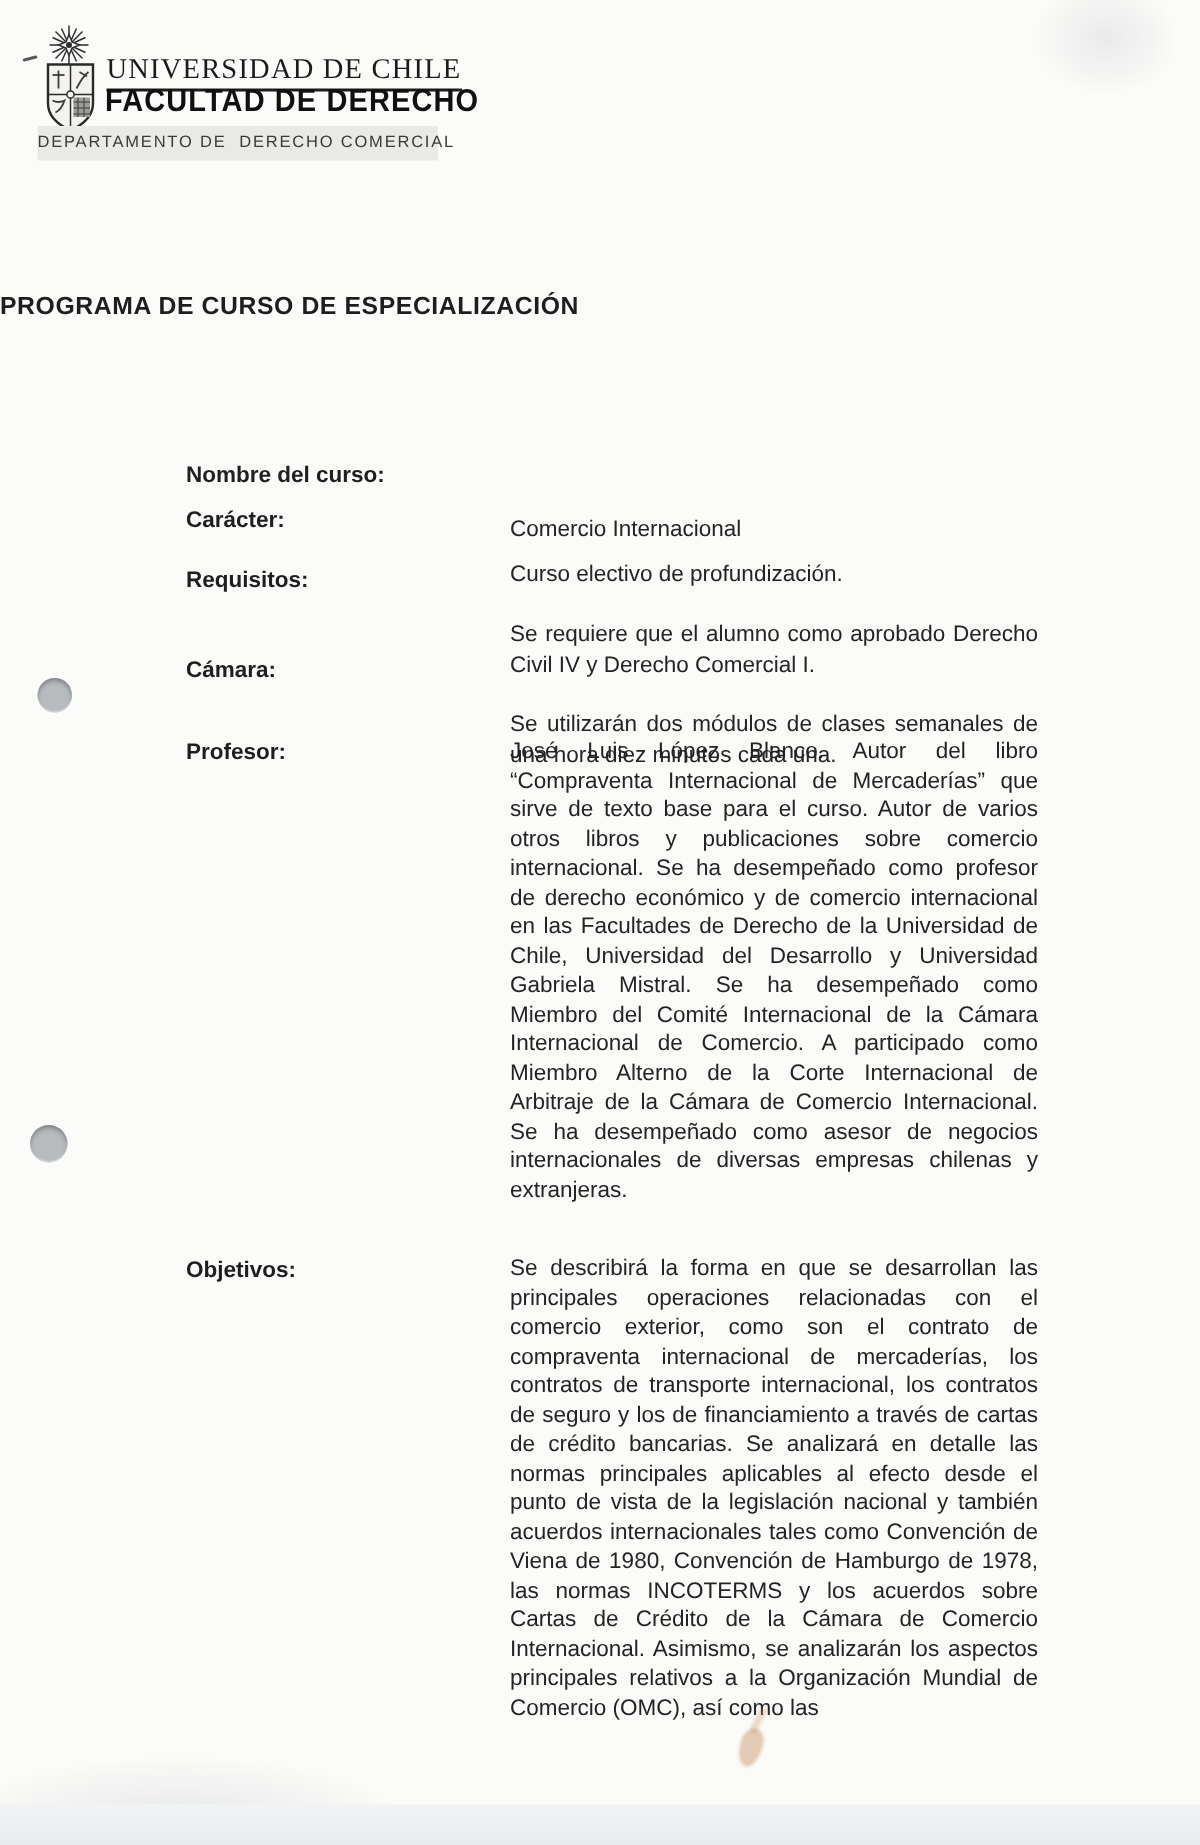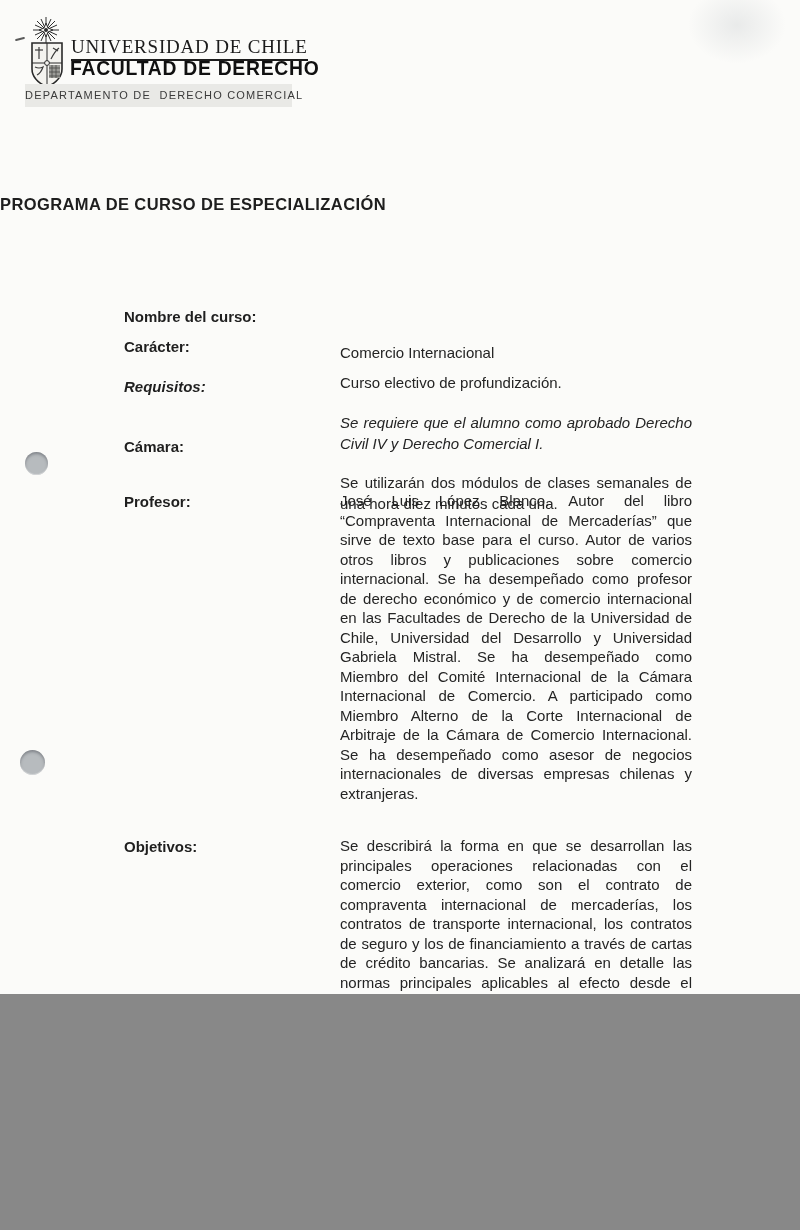--- a/index.html
+++ b/index.html
@@ -1,18 +1,18 @@
 <!DOCTYPE html>
 <html><head>
 <meta charset="utf-8">
 <style>
   html,body{margin:0;padding:0;background:#888;}
   .page{
     position:relative;
-    width:800px;height:994px;
+    width:800px;height:1230px;
     margin:0 auto;
     background:
       radial-gradient(ellipse 70px 55px at 737px 25px, rgba(150,158,165,0.18), rgba(150,158,165,0) 70%),
       radial-gradient(ellipse 200px 60px at 120px 1215px, rgba(190,196,200,0.35), rgba(190,196,200,0) 75%),
       linear-gradient(#fbfbf9,#fbfbf9);
     overflow:hidden;
     font-family:"Liberation Sans","DejaVu Sans",sans-serif;
     color:#222;
   }
 
@@ -49,21 +49,21 @@
   .field-label{
     position:absolute;left:108px;
     font-size:15px;font-weight:bold;color:#1f1f1f;line-height:21px;white-space:nowrap;margin-left:16px;
   }
   .field-value{
     position:absolute;left:340px;width:352px;
     font-size:15px;color:#242424;text-align:justify;
   }
   .lh-small{line-height:21px;margin-top:36px;}
   .lh-large{line-height:19.5px;}
-  .pos-0{top:306px;} .pos-1{top:336px;} .pos-2{top:376px;font-style:italic;}
+  .pos-0{top:306px;} .pos-1{top:336px;} .pos-2{top:376px;}
   .pos-3{top:436px;} .pos-4{top:491px;} .pos-5{top:836px;}
 
   
   .hole{
     position:absolute;border-radius:50%;
     background:#b7bbbe;
     box-shadow:inset 0 2px 3px rgba(85,90,96,0.55), inset 0 -1px 1px rgba(255,255,255,0.45);
   }
   .hole-1{left:25px;top:452px;width:23px;height:23px;}
   .hole-2{left:20px;top:750px;width:25px;height:25px;}

